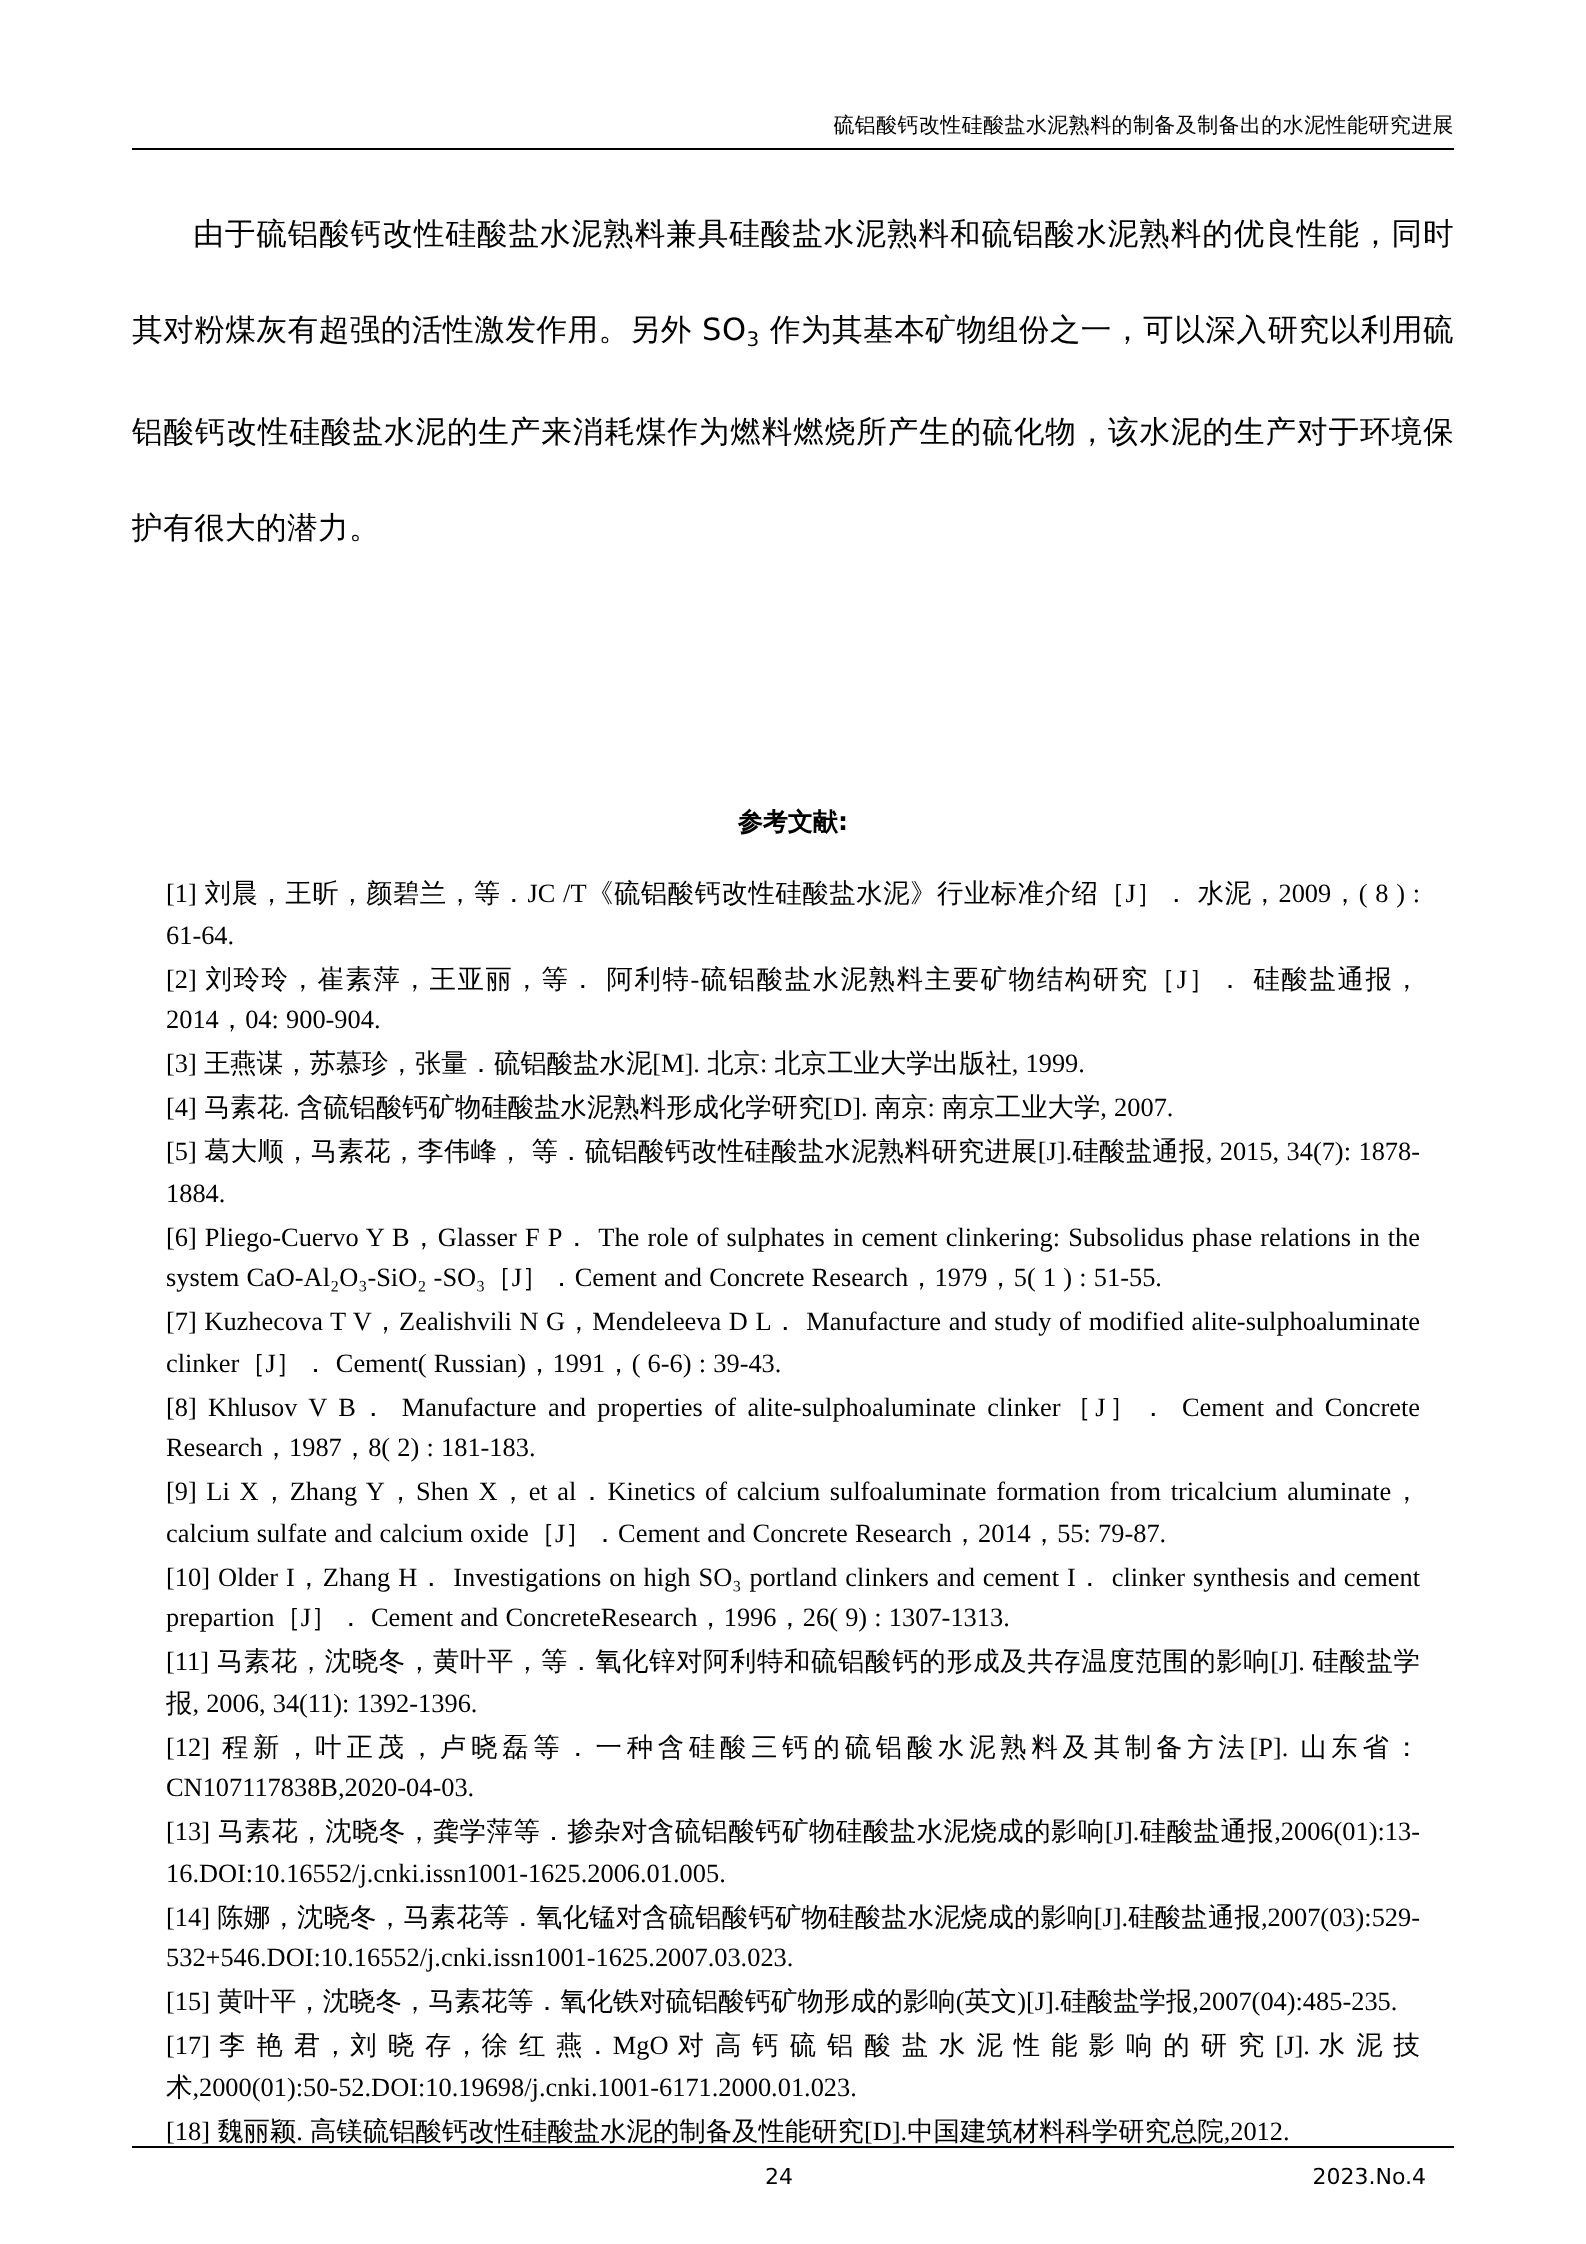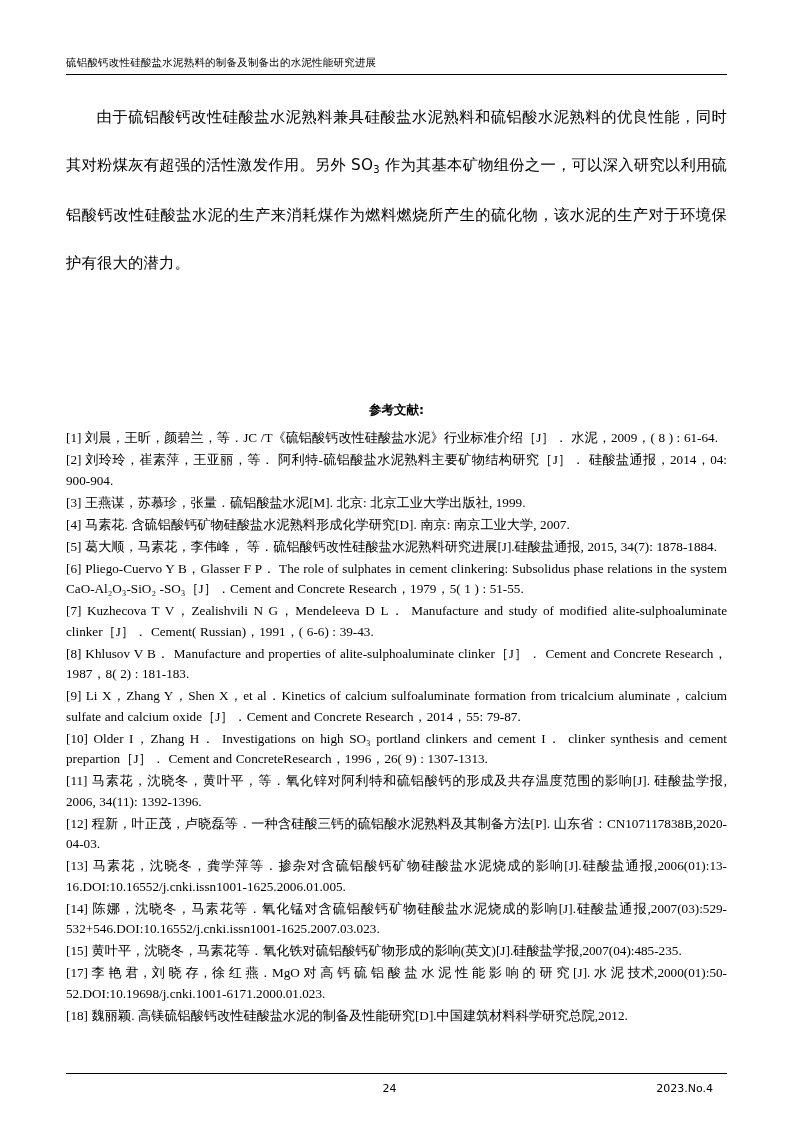--- a/index.html
+++ b/index.html
@@ -20,21 +20,21 @@
   .content {
     position: absolute;
     left: 66px;
     right: 66px;
     top: 56px;
     bottom: 34px;
   }
 
   
   .runhead {
-    text-align: left;
+    text-align: right;
     font-family: "DejaVu Sans", sans-serif;
     font-size: 10.5px;
     letter-spacing: 0.2px;
     padding-bottom: 4px;
   }
   .runhead-rule {
     border-bottom: 1.6px solid #000;
     margin-bottom: 18px;
   }
 
@@ -58,21 +58,21 @@
   .ref-heading {
     font-family: "DejaVu Sans", sans-serif;
     font-size: 12.5px;
     font-weight: bold;
     margin-top: 115px;
     margin-bottom: 9px;
     text-align: center;
   }
   .ref-list {
     list-style: none;
-    margin: 0;
+    margin: 17px;
     padding: 0;
   }
   .ref-item {
     font-size: 13.2px;
     line-height: 20.5px;
     text-align: justify;
     margin-bottom: 1.5px;
     word-spacing: 0.3px;
   }
 

